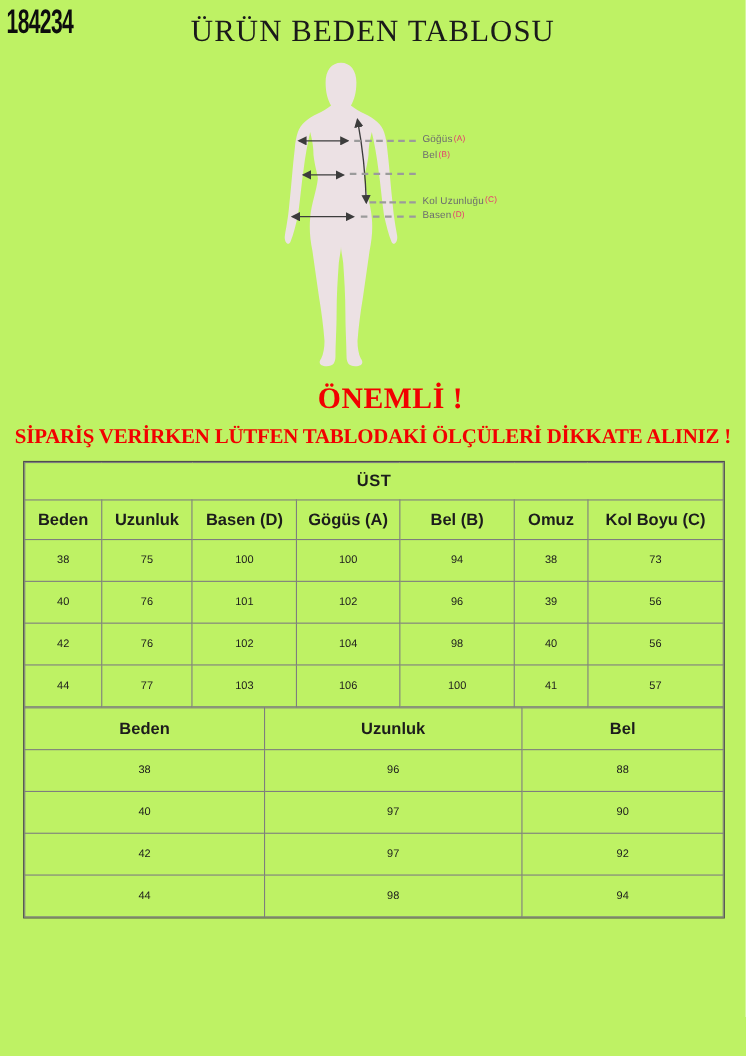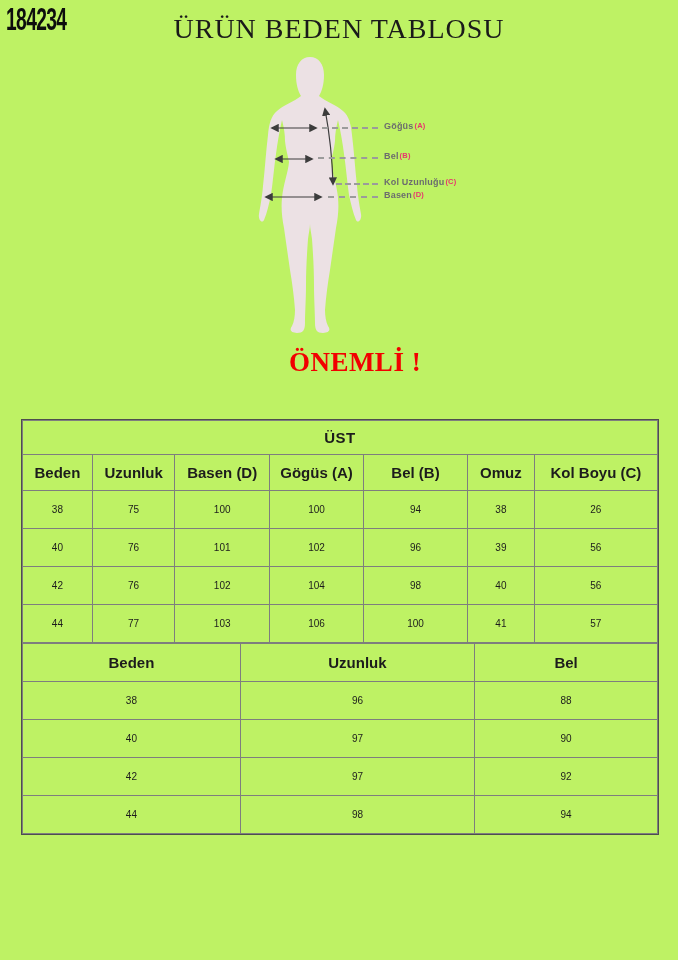--- a/index.html
+++ b/index.html
@@ -17,21 +17,21 @@
   .page-title {
     position:absolute; left:0; right:0; top:13px; text-align:center;
     font-family:"Liberation Serif", serif; font-size:28px; letter-spacing:1px;
     color:#1a1a1a;
   }
 
   
   .figure-svg { position:absolute; left:255px; top:55px; }
   .leader { position:absolute; height:0; border-top:2px dashed #9b9b9b; }
   .mlabel {
-    position:absolute; left:384px; font-size:9px; font-weight:700;
+    position:absolute; left:384px; font-size:9px; font-weight:400;
     color:#6b6c6e; white-space:nowrap; letter-spacing:0.2px;
   }
   .mlabel .code { font-size:7.5px; color:#e8356d; position:relative; top:-1px; margin-left:1px; }
 
   
   .notice-heading {
     position:absolute; left:0; right:0; top:347px; text-align:center;
     font-family:"Liberation Serif", serif; font-weight:700; font-size:27px;
     color:#f20000; letter-spacing:0.5px;padding-left:32px;
   }
@@ -123,31 +123,32 @@
   </svg>
 
   <div class="leader" style="left:322px;top:127px;width:56px"></div>
   <div class="leader" style="left:318px;top:157px;width:60px"></div>
   <div class="leader" style="left:336px;top:183px;width:42px"></div>
   <div class="leader" style="left:328px;top:196px;width:50px"></div>
 
   <div class="mlabel" style="top:121px">
     <span>Göğüs</span><span class="code">(A)</span>
   </div>
-  <div class="mlabel" style="top:151px">
+  <div class="mlabel" style="top:136px">
     <span>Bel</span><span class="code">(B)</span>
   </div>
   <div class="mlabel" style="top:177px">
     <span>Kol Uzunluğu</span><span class="code">(C)</span>
   </div>
   <div class="mlabel" style="top:190px">
     <span>Basen</span><span class="code">(D)</span>
   </div>
 
   <div class="notice-heading">ÖNEMLİ !</div>
+  <div class="notice-warning">SİPARİŞ VERİRKEN LÜTFEN TABLODAKİ ÖLÇÜLERİ DİKKATE ALINIZ !</div>
 
   <div class="size-table-wrap">
 
     <table class="ust-table">
       <colgroup>
         <col style="width:11%">
           <col style="width:13%">
           <col style="width:14.9%">
         <col style="width:14.8%">
           <col style="width:16.4%">
@@ -167,21 +168,21 @@
         <th>Omuz</th>
         <th>Kol Boyu (C)</th>
       </tr>
       <tr class="data-row">
         <td>38</td>
         <td>75</td>
         <td>100</td>
         <td>100</td>
         <td>94</td>
         <td>38</td>
-        <td>26</td>
+        <td>73</td>
       </tr>
       <tr class="data-row">
         <td>40</td>
         <td>76</td>
         <td>101</td>
         <td>102</td>
         <td>96</td>
         <td>39</td>
         <td>56</td>
       </tr>

